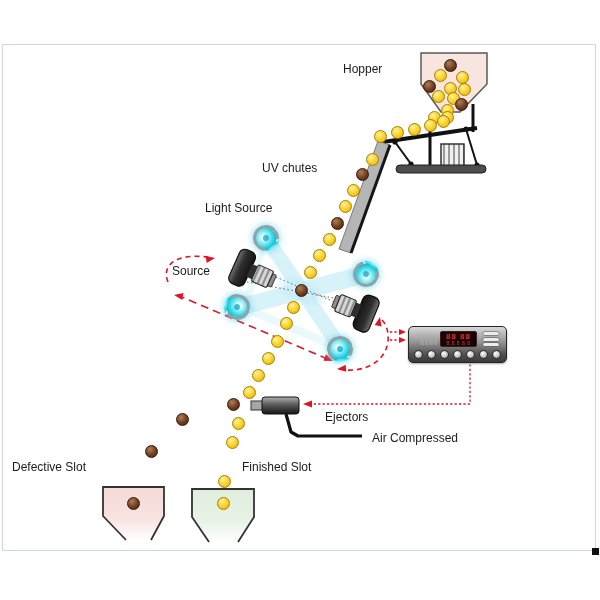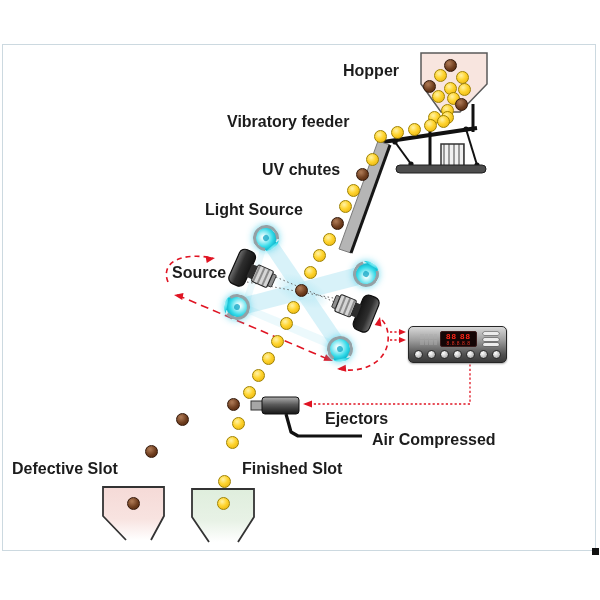--- a/index.html
+++ b/index.html
@@ -2,21 +2,21 @@
 <html style="--accent-red: #e01423; --text: #1c1c1c; --ball-yellow: #ffd42e; --ball-yellow-edge: #a08200; --ball-brown: #6f3e1f; --ball-brown-edge: #33180a; --beam-cyan: #86d7ec; --light-cyan: #35dbe9; --hopper-fill: #f8e5df; --defective-fill: #f6dcda; --finished-fill: #e2efdf; --chute-gray: #b5b5b5; --frame-border: #ccd9e0;"><head>
 <meta charset="utf-8">
 <style>
   html,body{margin:0;padding:0;background:#fff;}
   #stage{position:relative;width:600px;height:600px;background:#fff;overflow:hidden;
          font-family:"Liberation Sans",sans-serif;}
   #frame{position:absolute;left:2px;top:44px;width:594px;height:507px;
          border:1px solid var(--frame-border,#ccd9e0);box-sizing:border-box;}
   svg{position:absolute;left:0;top:0;}
   
-  .lbl{position:absolute;font-weight:bold;font-size:16px;color:var(--text,#1c1c1c);
+  .lbl{position:absolute;font-weight:normal;font-size:12px;color:var(--text,#1c1c1c);
        white-space:nowrap;letter-spacing:0;}
   #lbl-hopper{left:343px;top:62px;}
   #lbl-vib{left:227px;top:113px;}
   #lbl-uv{left:262px;top:161px;}
   #lbl-light{left:205px;top:201px;}
   #lbl-sensor{left:172px;top:264px;}
   #lbl-signal{left:400px;top:300px;}
   #lbl-ejectors{left:325px;top:410px;}
   #lbl-air{left:372px;top:431px;}
   #lbl-defective{left:12px;top:460px;}
@@ -269,21 +269,20 @@
       <div class="ball brown" style="left: 175.5px; top: 412.5px;"></div>
       <div class="ball brown" style="left: 144.5px; top: 444.5px;"></div>
       <div class="ball brown" style="left: 126.5px; top: 496.5px;"></div>
       <div class="ball yellow" style="left: 231.5px; top: 416.5px;"></div>
       <div class="ball yellow" style="left: 225.5px; top: 435.5px;"></div>
       <div class="ball yellow" style="left: 217.5px; top: 474.5px;"></div>
       <div class="ball yellow" style="left: 216.5px; top: 496.5px;"></div>
     </div>
 
   <div class="lbl" id="lbl-hopper">Hopper</div>
-  <div class="lbl" id="lbl-vib">Vibratory feeder</div>
   <div class="lbl" id="lbl-uv">UV chutes</div>
   <div class="lbl" id="lbl-light">Light Source</div>
   <div class="lbl" id="lbl-sensor">Source</div>
   <div class="lbl" id="lbl-ejectors">Ejectors</div>
   <div class="lbl" id="lbl-defective">Defective Slot</div>
   <div class="lbl" id="lbl-air">Air Compressed</div>
   <div class="lbl" id="lbl-finished">Finished Slot</div>
 </div>
 
 </body></html>

